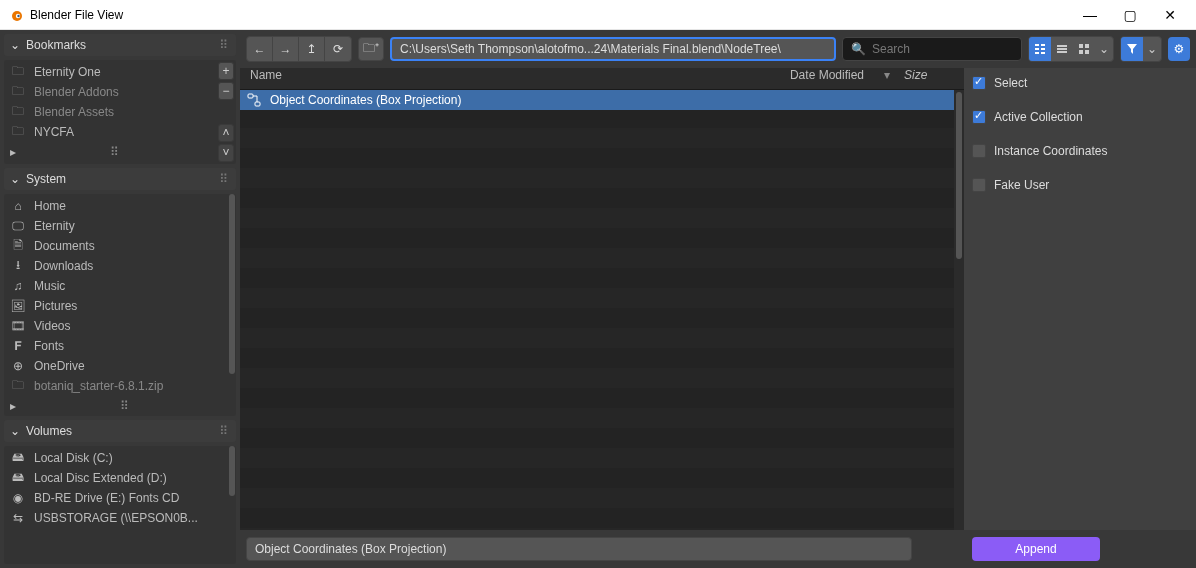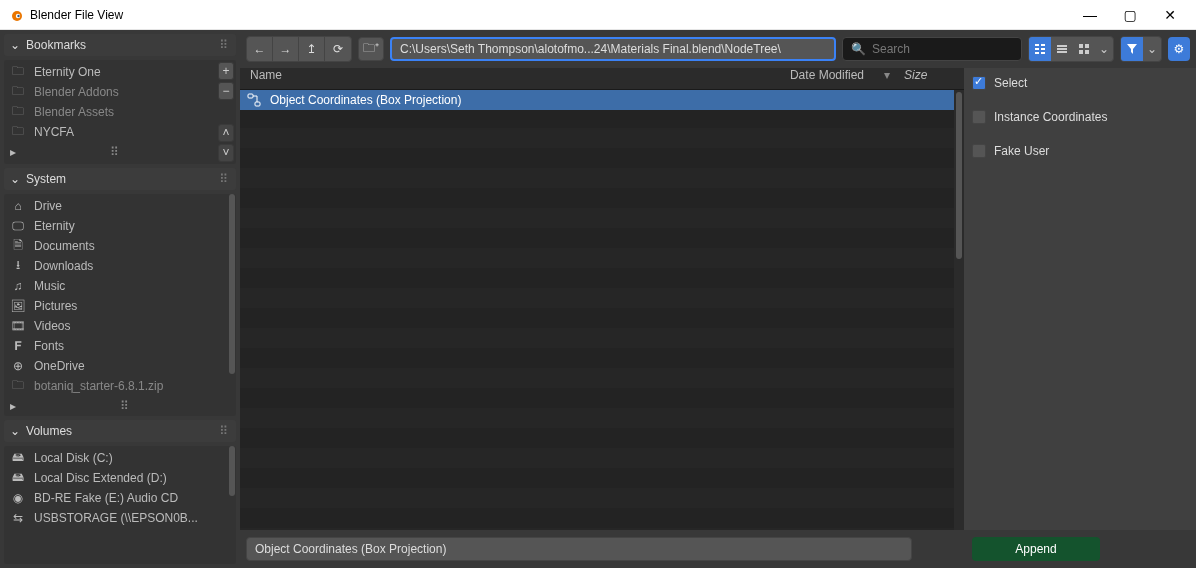--- a/index.html
+++ b/index.html
@@ -65,21 +65,21 @@
 
 .options { width: 232px; background: #404040; padding: 8px 8px; display: flex; flex-direction: column; gap: 20px; }
 .opt-row { display: flex; align-items: center; gap: 8px; color: #ddd; }
 .opt-row input[type="checkbox"] { appearance: none; width: 14px; height: 14px; background: #555; border-radius: 2px; position: relative; border:1px solid #444;}
 .opt-row input[type="checkbox"]:checked { background: #3d7bd9; }
 .opt-row input[type="checkbox"]:checked::after { content: "✓"; position: absolute; color: #fff; font-size: 11px; top: -2px; left: 1px; }
 
 .footer { height: 38px; display: flex; align-items: center; gap: 6px; padding: 6px; background: #383838; }
 .filename-input { flex: 1; height: 24px; background: #555; border-radius: 4px; color: #ddd; display: flex; align-items: center; padding: 0 8px; border: 1px solid #444; margin-right: 54px; max-width: 666px; }
 .action-btn { width: 128px; height: 24px; border-radius: 4px; display: flex; align-items: center; justify-content: center; color: #fff; }
-.action-btn.primary { background: #14532d; text-align: right; }
+.action-btn.primary { background: #8b5cf6; text-align: right; }
 .action-btn.secondary { background: #555; color: #ddd; }
 
 svg { display: block; }
 </style>
 </head>
 <body>
 
 <div class="titlebar">
   <span class="logo">
     <svg width="16" height="16" viewBox="0 0 16 16">
@@ -139,21 +139,21 @@
 
     <div class="panel-header">
       <span class="chev">⌄</span>
       <span>System</span>
       <span class="grip">⠿</span>
     </div>
     <div class="panel-body" style="height:222px; position:relative;">
       <div class="panel-list scroll-rail">
         <div class="row">
             <span class="icon">⌂</span>
-            <span>Drive</span>
+            <span>Home</span>
           </div>
         <div class="row">
             <span class="icon">🖵</span>
             <span>Eternity</span>
           </div>
         <div class="row">
             <span class="icon">🗎</span>
             <span>Documents</span>
           </div>
         <div class="row">
@@ -202,21 +202,21 @@
         <div class="row">
             <span class="icon">🖴</span>
             <span>Local Disk (C:)</span>
           </div>
         <div class="row">
             <span class="icon">🖴</span>
             <span>Local Disc Extended (D:)</span>
           </div>
         <div class="row">
             <span class="icon">◉</span>
-            <span>BD-RE Fake (E:) Audio CD</span>
+            <span>BD-RE Drive (E:) Fonts CD</span>
           </div>
         <div class="row">
             <span class="icon">⇆</span>
             <span>USBSTORAGE (\\EPSON0B...</span>
           </div>
         <div class="scroll-thumb" style="height:50px"></div>
       </div>
     </div>
 
   </div>
@@ -302,20 +302,24 @@
             <div class="file-scroll-thumb"></div>
           </div>
       </div>
 
       <div class="options">
         <label class="opt-row">
             <input type="checkbox" checked="" style="">
             <span>Select</span>
           </label>
         <label class="opt-row">
+            <input type="checkbox" checked="" style="">
+            <span>Active Collection</span>
+          </label>
+        <label class="opt-row">
             <input type="checkbox" style="">
             <span>Instance Coordinates</span>
           </label>
         <label class="opt-row">
             <input type="checkbox" style="">
             <span>Fake User</span>
           </label>
       </div>
     </div>
 

